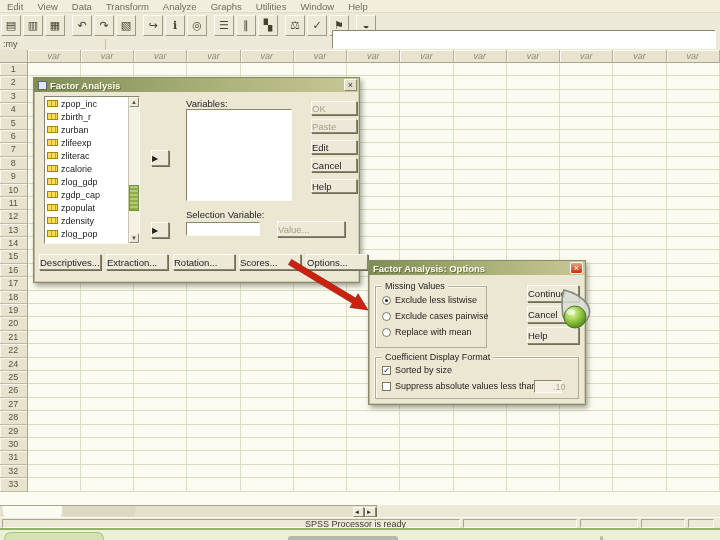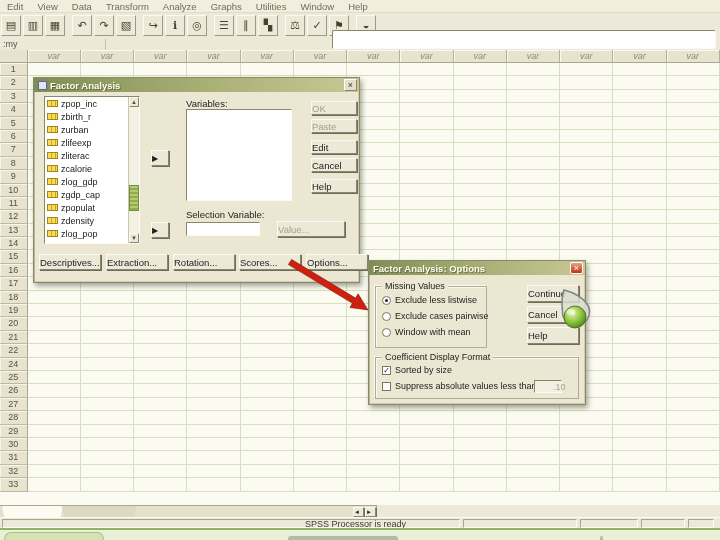--- a/index.html
+++ b/index.html
@@ -800,21 +800,21 @@
           <div class="radio-row" style="left: 6px; top: 8px;">
             <span class="radio-dot on"></span>
             <span>Exclude less listwise</span>
           </div>
           <div class="radio-row" style="left: 6px; top: 24px;">
             <span class="radio-dot"></span>
             <span>Exclude cases pairwise</span>
           </div>
           <div class="radio-row" style="left: 6px; top: 40px;">
             <span class="radio-dot"></span>
-            <span>Window with mean</span>
+            <span>Replace with mean</span>
           </div>
         </div>
     </div>
 
     <div class="btn3d" style="position:absolute; left:158px; top:24px; width:52px; height:17px; line-height:16px;">Continue</div>
     <div class="btn3d" style="position:absolute; left:158px; top:45px; width:52px; height:17px; line-height:16px;">Cancel</div>
     <div class="btn3d" style="position:absolute; left:158px; top:66px; width:52px; height:17px; line-height:16px;">Help</div>
 
     <div class="groupbox" style="left:6px; top:96px; width:204px; height:42px;">
       <span class="group-label">Coefficient Display Format</span>

